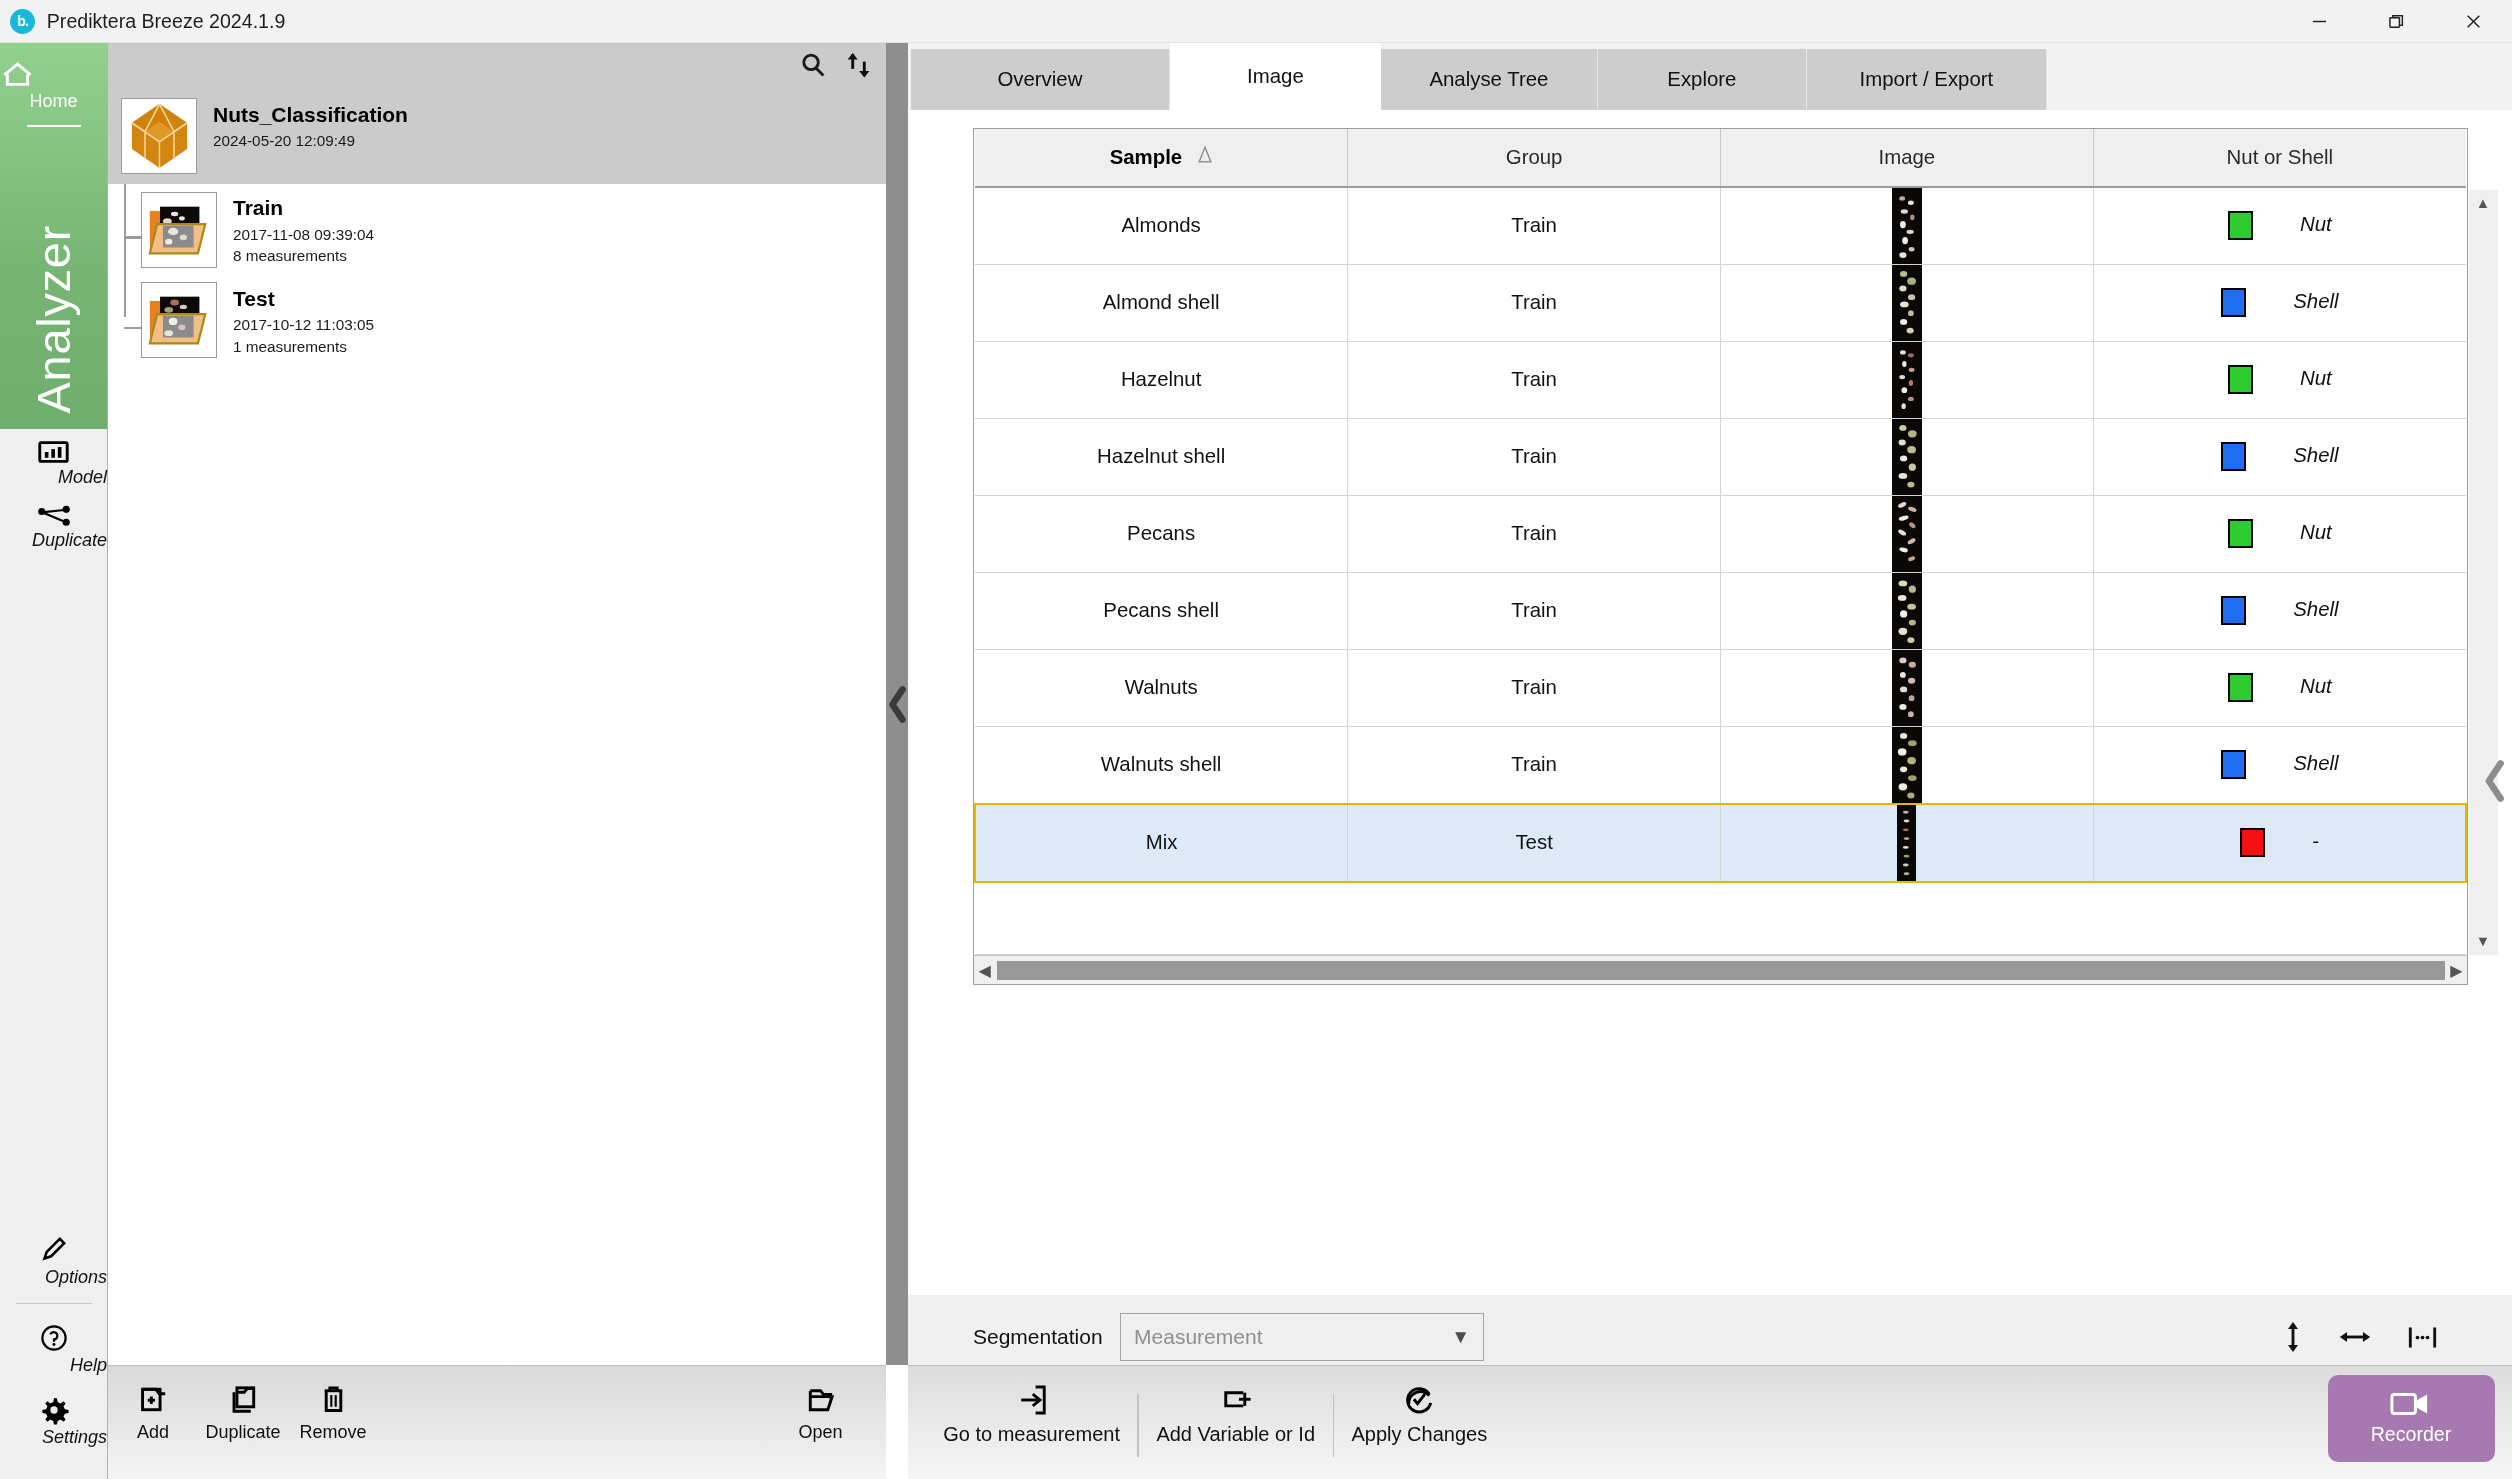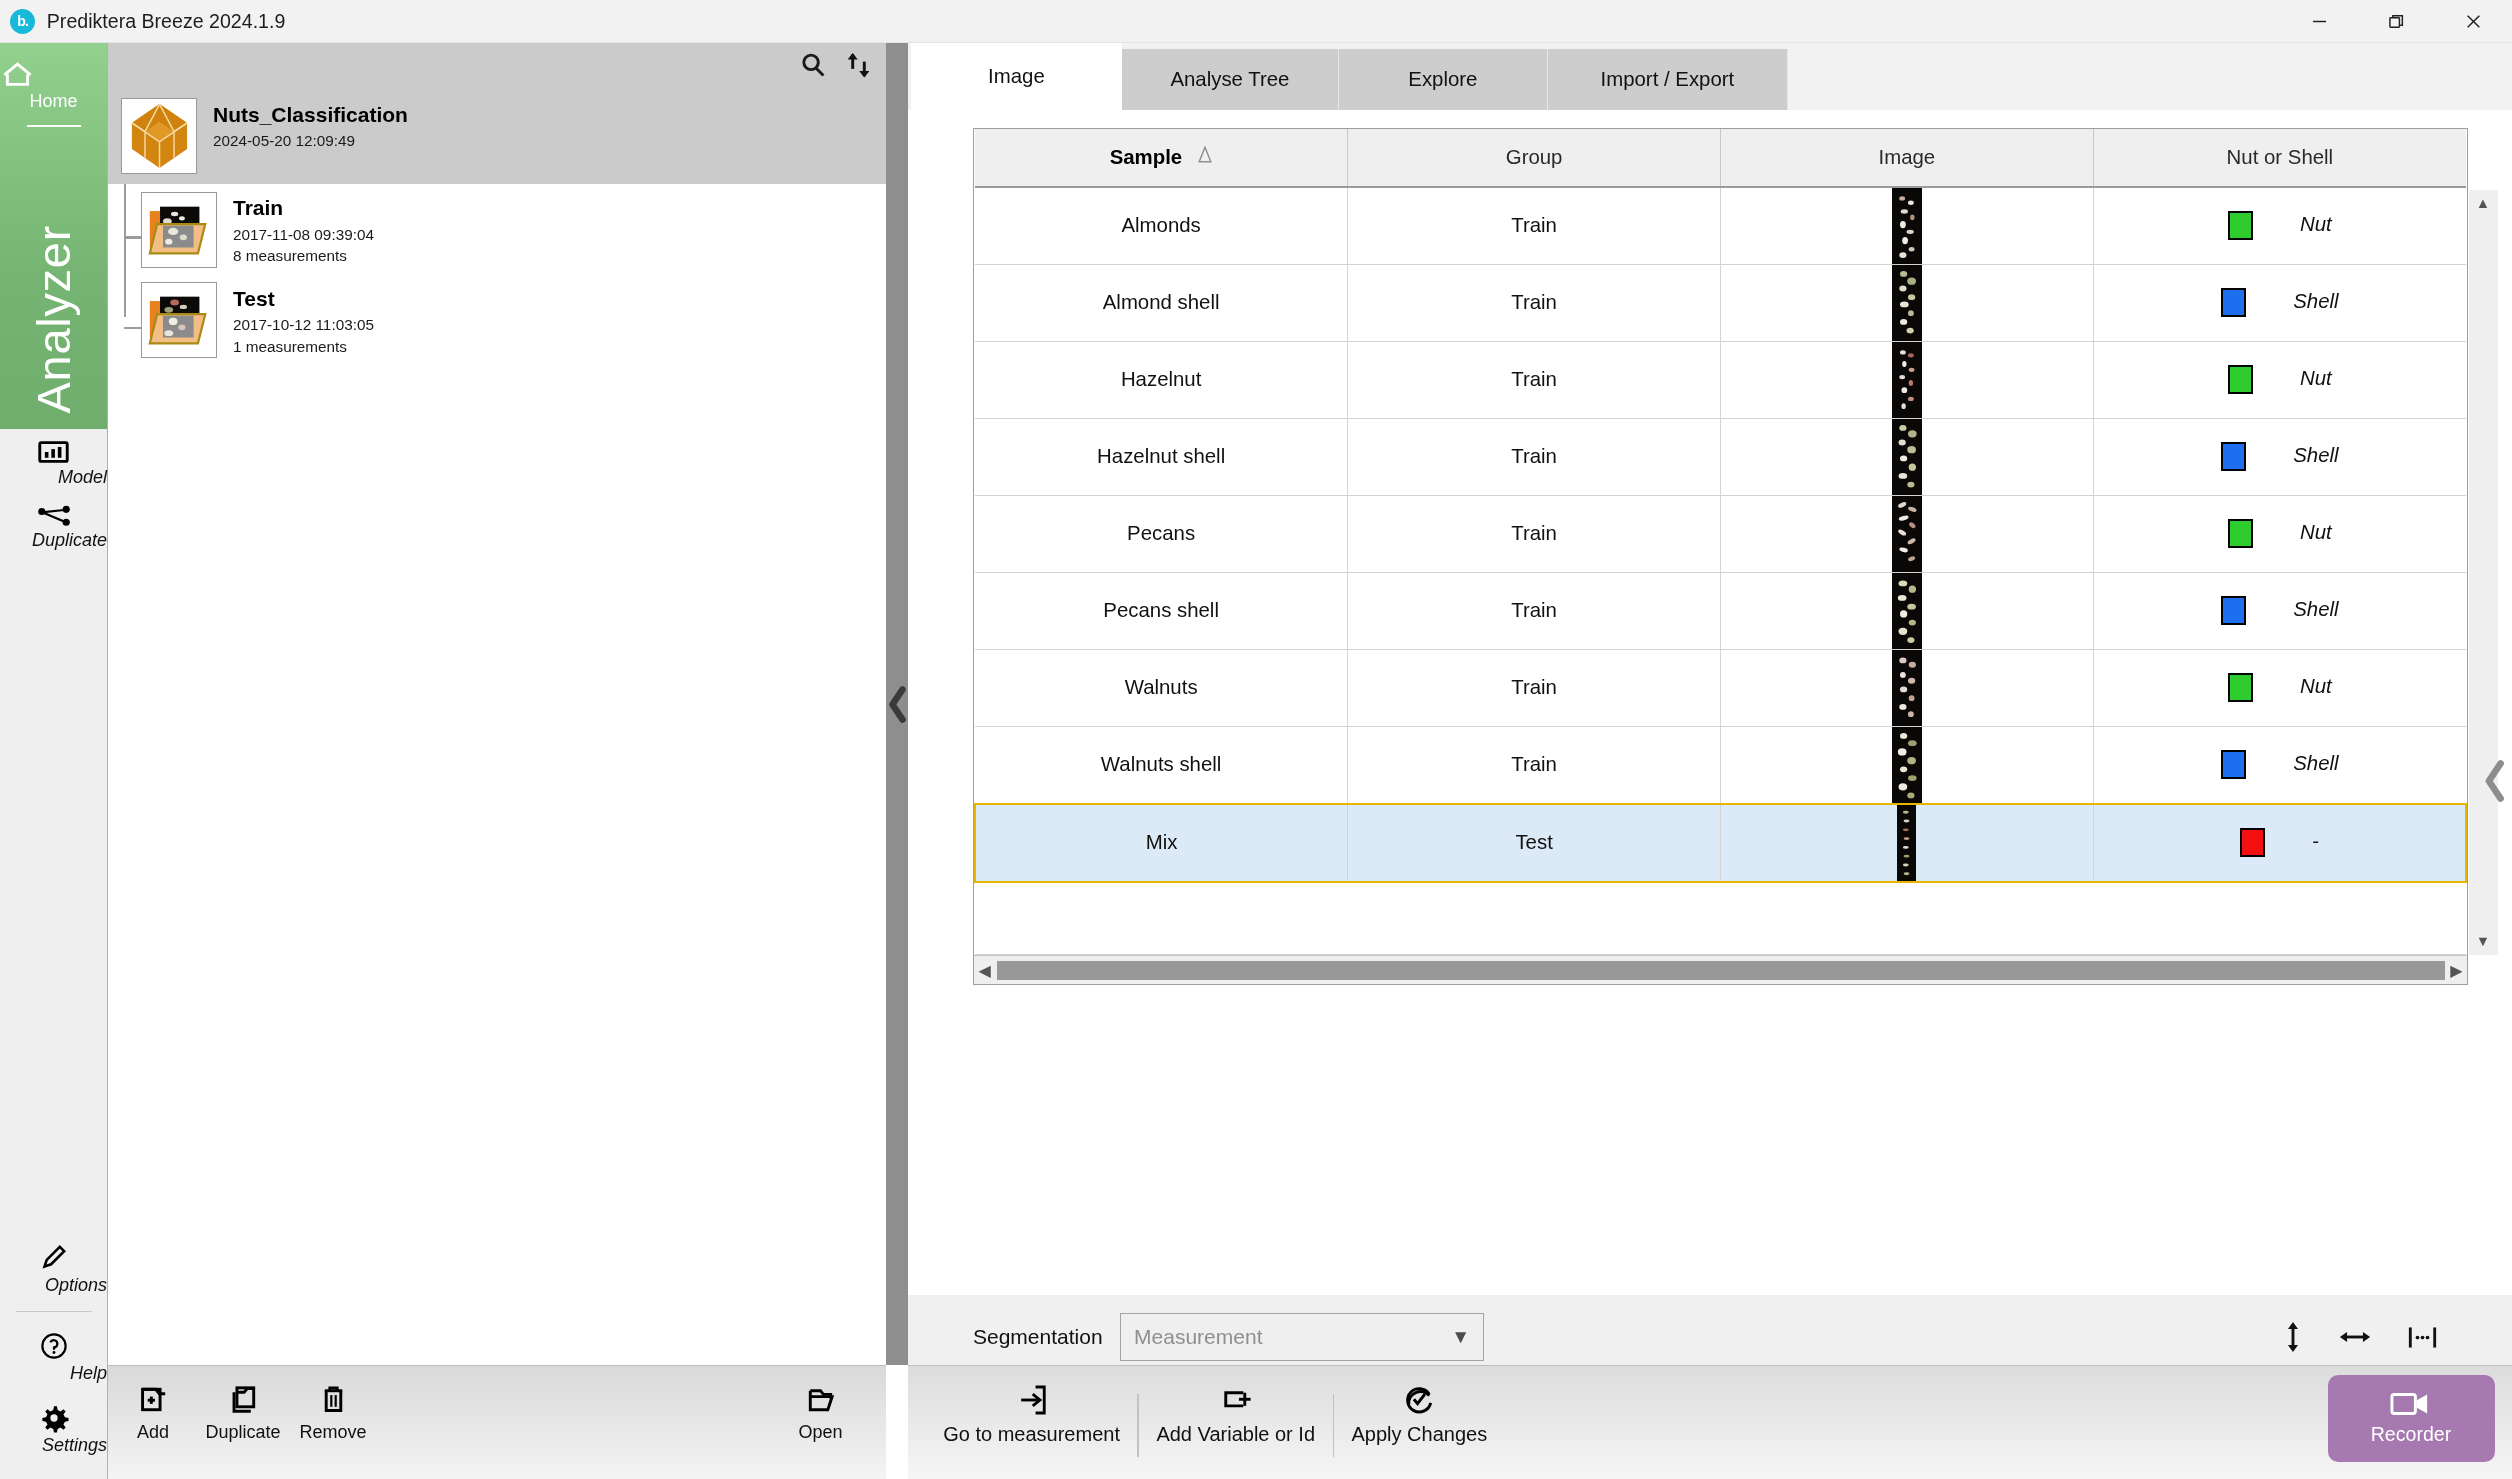--- a/index.html
+++ b/index.html
@@ -320,21 +320,21 @@
   <div class="rail-item">
     <span class="ri">
       <svg width="32" height="32" viewBox="0 0 44 44" style="margin:0 auto;">
         <circle cx="22" cy="22" r="16" fill="none" stroke="#000" stroke-width="3"></circle>
         <path d="M17 17 a5 5 0 1 1 5 7 v3" fill="none" stroke="#000" stroke-width="3"></path>
         <circle cx="22" cy="31" r="2" fill="#000"></circle>
       </svg>
     </span>
     <span class="rlabel">Help</span>
   </div>
-  <div class="rail-item" style="padding-bottom:24px;">
+  <div class="rail-item" style="padding-bottom:32px;">
     <span class="ri">
       <svg width="32" height="32" viewBox="0 0 44 44" style="margin:0 auto;">
         <path d="M22 6 l4 0 1 5 4 2 4-3 3 3 -3 4 2 4 5 1 0 4 -5 1 -2 4 3 4 -3 3 -4-3 -4 2 -1 5 -4 0 -1-5 -4-2 -4 3 -3-3 3-4 -2-4 -5-1 0-4 5-1 2-4 -3-4 3-3 4 3 4-2 z" fill="#000"></path>
         <circle cx="22" cy="22" r="5" fill="#efefef"></circle>
       </svg>
     </span>
     <span class="rlabel">Settings</span>
   </div>
 </div>
 
@@ -480,20 +480,21 @@
 </div>
 <div class="split-expand">
   <svg width="25" height="44" viewBox="0 0 34 60">
       <path d="M10 6 L26 30 L10 54" fill="none" stroke="#8d8d8d" stroke-width="9" stroke-linecap="round" stroke-linejoin="round"></path>
     </svg>
 </div>
 
 <div class="main">
 
   <div class="tabs">
+    <div class="tab w1">Overview</div>
     <div class="tab w2 active">Image</div>
     <div class="tab w3">Analyse Tree</div>
     <div class="tab w4">Explore</div>
     <div class="tab w5">Import / Export</div>
   </div>
 
   <div class="table-wrap">
     <div class="tbl-outer">
       <table class="tbl">
         <colgroup>

